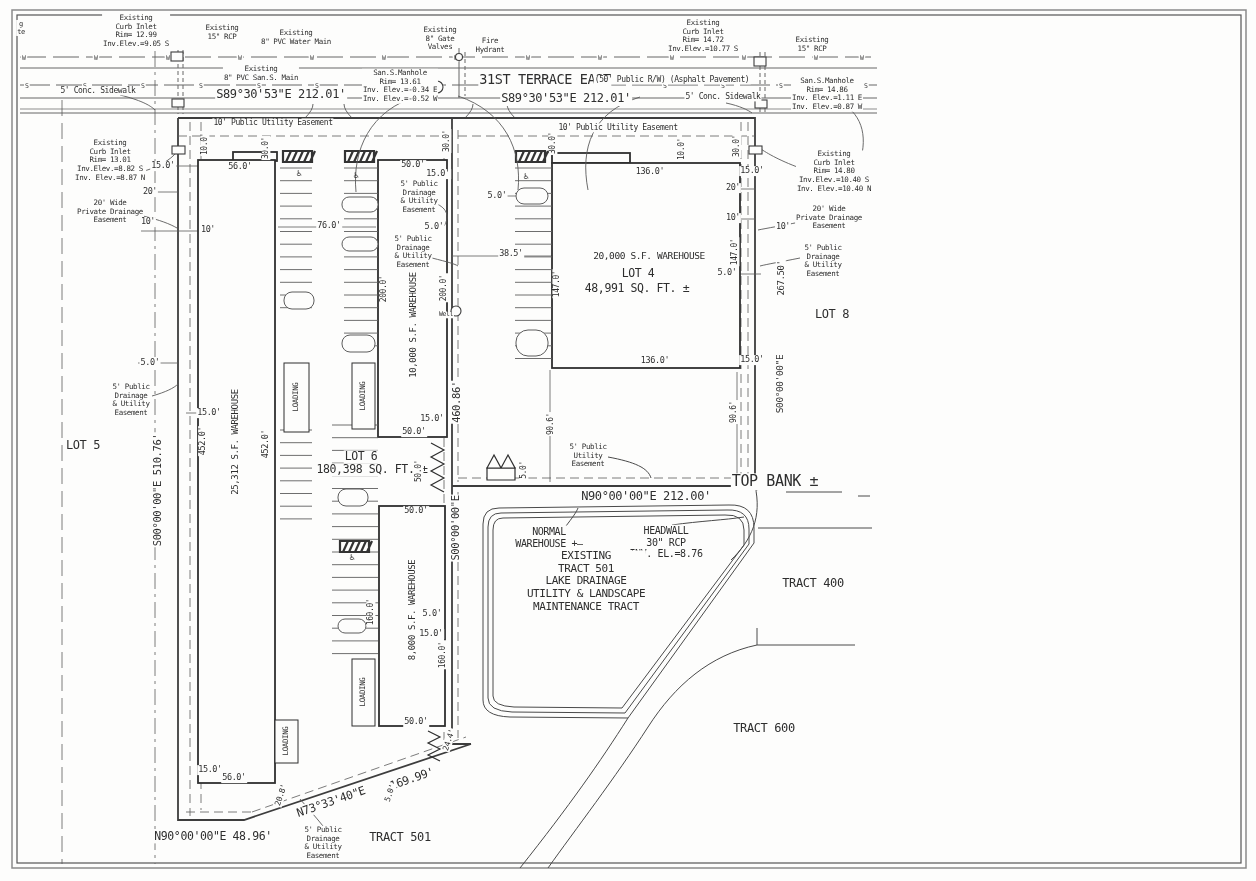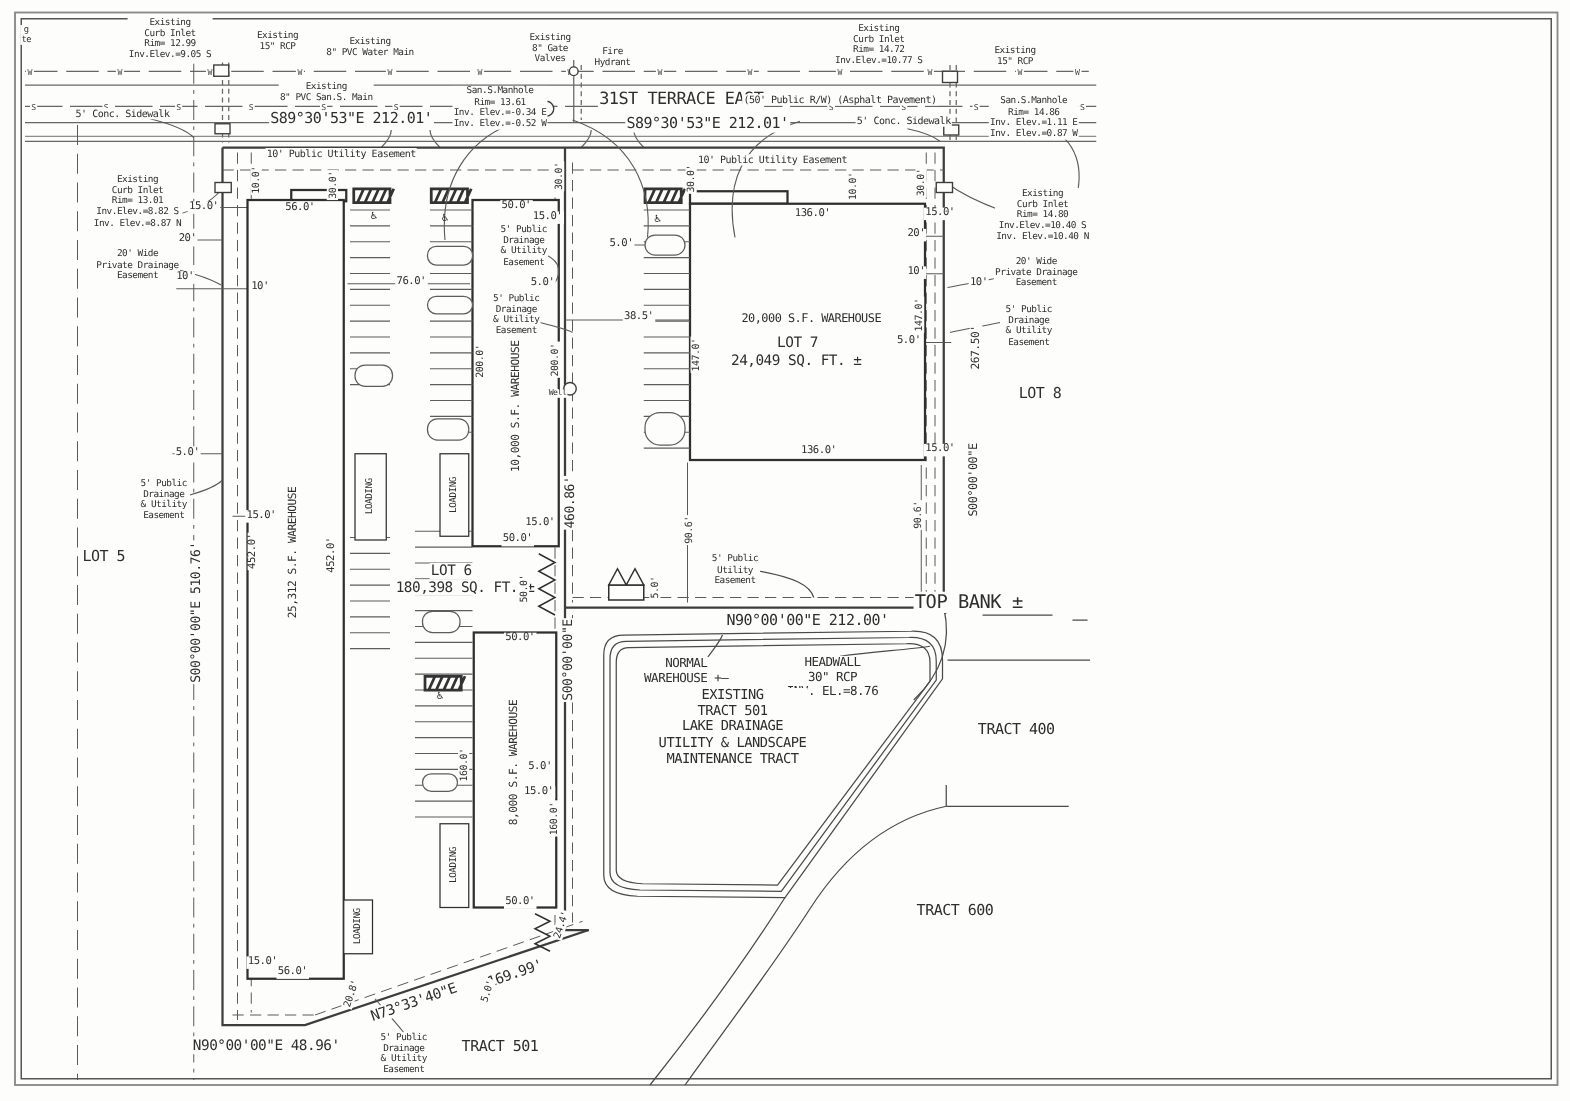--- a/index.html
+++ b/index.html
@@ -317,22 +317,22 @@
       <div class="lbl" style="left: 456px; top: 402px; font-size: 10.5px; transform: translate(-50%, -50%) rotate(-90deg);">460.86'</div>
       <div class="lbl" style="left: 455px; top: 528px; font-size: 10.5px; transform: translate(-50%, -50%) rotate(-90deg);">S00°00'00"E</div>
       <div class="lbl" style="left: 235px; top: 442px; font-size: 9px; transform: translate(-50%, -50%) rotate(-90deg);">25,312 S.F. WAREHOUSE</div>
       <div class="lbl" style="left: 266px; top: 444px; font-size: 8.5px; transform: translate(-50%, -50%) rotate(-90deg);">452.0'</div>
       <div class="lbl" style="left: 361px; top: 457px; font-size: 11.5px; transform: translate(-50%, -50%) rotate(0deg);">LOT 6</div>
       <div class="lbl" style="left: 372px; top: 470px; font-size: 11.5px; transform: translate(-50%, -50%) rotate(0deg);">180,398 SQ. FT.  ±</div>
       <div class="lbl" style="left: 414px; top: 432px; font-size: 8.5px; transform: translate(-50%, -50%) rotate(0deg);">50.0'</div>
       <div class="lbl" style="left: 432px; top: 419px; font-size: 8.5px; transform: translate(-50%, -50%) rotate(0deg);">15.0'</div>
       <div class="lbl" style="left: 419px; top: 471px; font-size: 8px; transform: translate(-50%, -50%) rotate(-90deg);">50.0'</div>
       <div class="lbl" style="left: 649px; top: 256px; font-size: 9.5px; transform: translate(-50%, -50%) rotate(0deg);">20,000 S.F. WAREHOUSE</div>
-      <div class="lbl" style="left: 638px; top: 274px; font-size: 11.5px; transform: translate(-50%, -50%) rotate(0deg);">LOT 7</div>
-      <div class="lbl" style="left: 637px; top: 289px; font-size: 11.5px; transform: translate(-50%, -50%) rotate(0deg);">24,049 SQ. FT. ±</div>
+      <div class="lbl" style="left: 638px; top: 274px; font-size: 11.5px; transform: translate(-50%, -50%) rotate(0deg);">LOT 4</div>
+      <div class="lbl" style="left: 637px; top: 289px; font-size: 11.5px; transform: translate(-50%, -50%) rotate(0deg);">48,991 SQ. FT. ±</div>
       <div class="lbl" style="left: 650px; top: 172px; font-size: 8.5px; transform: translate(-50%, -50%) rotate(0deg);">136.0'</div>
       <div class="lbl" style="left: 655px; top: 361px; font-size: 8.5px; transform: translate(-50%, -50%) rotate(0deg);">136.0'</div>
       <div class="lbl" style="left: 557px; top: 284px; font-size: 8px; transform: translate(-50%, -50%) rotate(-90deg);">147.0'</div>
       <div class="lbl" style="left: 551px; top: 424px; font-size: 8px; transform: translate(-50%, -50%) rotate(-90deg);">90.6'</div>
       <div class="lbl" style="left: 734px; top: 412px; font-size: 8px; transform: translate(-50%, -50%) rotate(-90deg);">90.6'</div>
       <div class="lbl" style="left: 588px; top: 456px; font-size: 7.5px; transform: translate(-50%, -50%) rotate(0deg);">5' Public
 Utility
 Easement</div>
       <div class="lbl" style="left: 524px; top: 470px; font-size: 8px; transform: translate(-50%, -50%) rotate(-90deg);">5.0'</div>
       <div class="lbl" style="left: 646px; top: 497px; font-size: 12px; transform: translate(-50%, -50%) rotate(0deg);">N90°00'00"E  212.00'</div>

